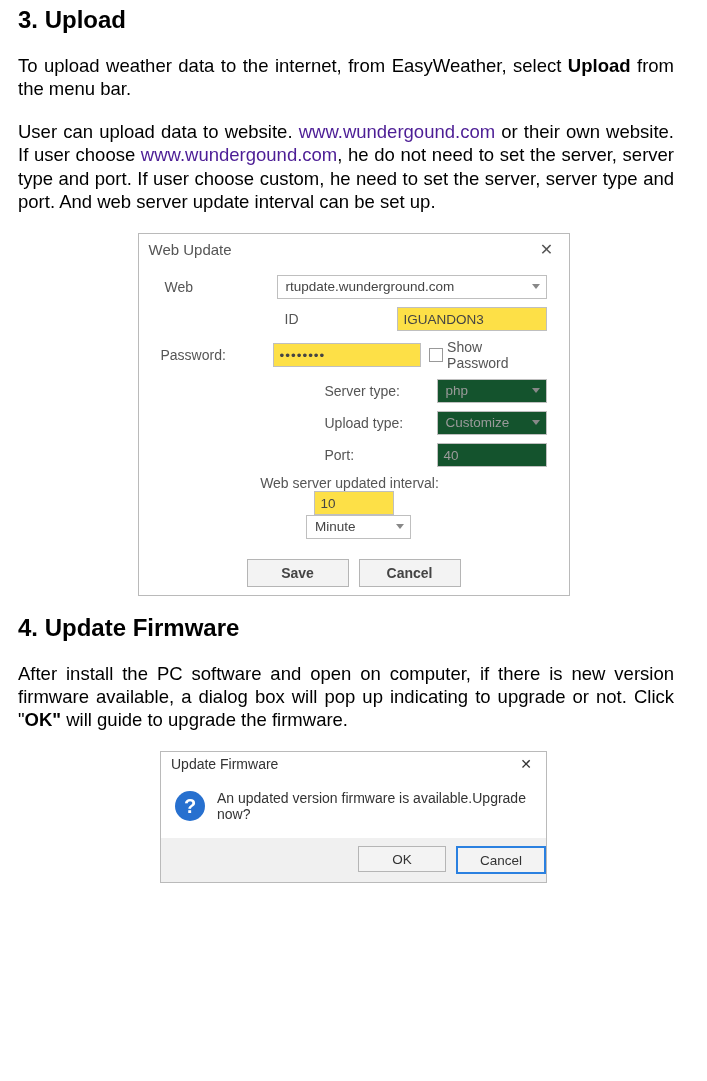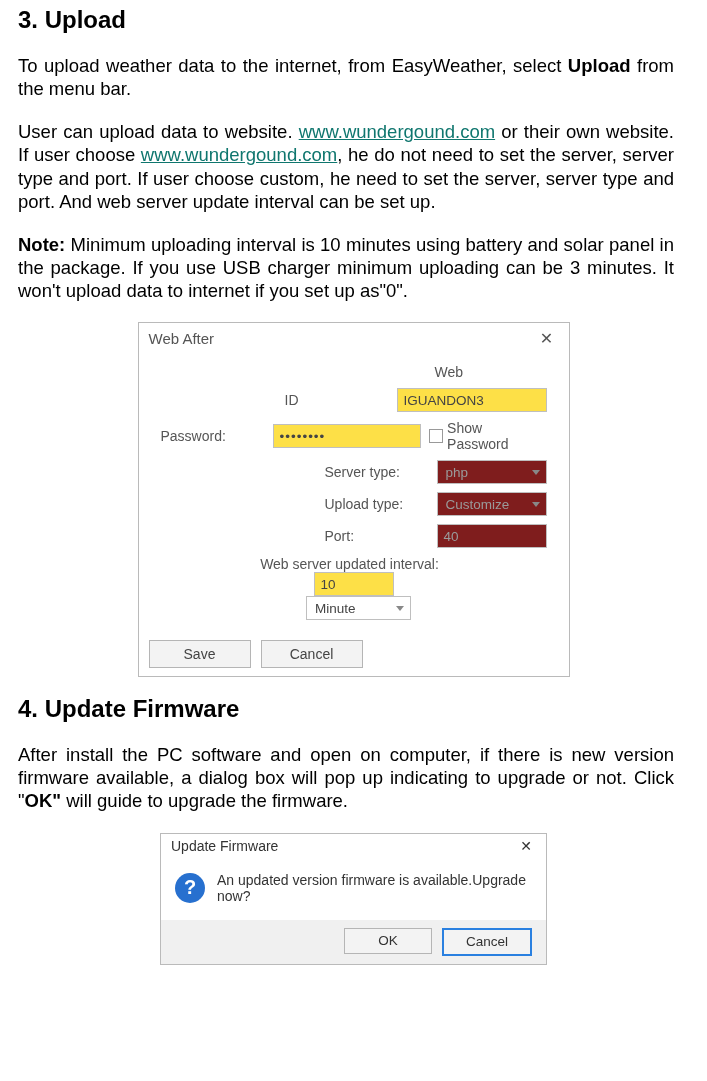--- a/index.html
+++ b/index.html
@@ -11,21 +11,21 @@
   .page {
     width: 707px;
     min-height: 1081px;
     padding: 6px 18px 0 18px;
     box-sizing: border-box;
     position: relative;
   }
   h2 { font-size: 24px; margin: 0 0 20px 0; font-weight: bold; }
   .para { font-size: 18.5px; line-height: 1.25; text-align: justify; margin: 0 15px 20px 0; }
   .bold { font-weight: bold; }
-  a.link { color: #0f766e; text-decoration: underline; }
+  a.link { color: #4c1d95; }
   .page-num {
     position: absolute;
     bottom: 4px;
     left: 0; right: 0;
     text-align: center;
     font-size: 16px;
   }
   
   .dlg {
     width: 430px;
@@ -75,40 +75,41 @@
     background: #fff;
     height: 24px;
     display: flex;
     justify-content: space-between;
     align-items: center;
     padding: 0 6px 0 8px;
     font-size: 13.5px;
     color: #444;
     box-sizing: border-box;
   }
-  .ctl-disabled { background: #7f1d1d; color: #9a9a9a; }
+  .ctl-disabled { background: #14532d; color: #9a9a9a; }
   .caret {
     width: 0; height: 0;
     border-left: 4px solid transparent;
     border-right: 4px solid transparent;
     border-top: 5px solid #888;
     margin-left: 8px;
   }
   .interval-row {
     display: flex;
     align-items: center;
     margin: 8px 0 12px 0;
     flex-direction: column;
   }
   .interval-label { font-size: 14px; margin-right: 8px; }
   .btn-bar {
     display: flex;
-    justify-content: flex-start;
+    justify-content: center;
     padding: 8px 0 0 0;
     gap: 10px;
+    font-weight: bold;
   }
   .btn {
     width: 100px; height: 26px;
     border: 1px solid #b5b5b5;
     background: #f3f3f3;
     display: flex;
     align-items: center;
     justify-content: center;
     font-size: 14px;
     color: #444;
@@ -154,21 +155,21 @@
     align-items: center;
     justify-content: center;
     font-weight: bold;
     flex: 0 0 30px;
   }
   .dlg2-msg { font-size: 14px; color: #333; }
   .dlg2-btnbar {
     background: #f0f0f0;
     display: flex;
     justify-content: flex-end;
-    padding: 8px 14px;
+    padding: 8px 0;
     gap: 10px;
   }
   .dlg2-btn {
     width: 86px; height: 24px;
     background: #f3f3f3;
     border: 1px solid #b5b5b5;
     display: flex;
     align-items: center;
     justify-content: center;
     font-size: 13.5px;
@@ -184,32 +185,33 @@
   <h2>3. Upload</h2>
 
   <p class="para">
     <span>To upload weather data to the internet, from EasyWeather, select </span><span class="bold">Upload</span><span> from the menu bar.</span>
   </p>
 
   <p class="para">
     <span>User can upload data to website. </span><a class="link">www.wundergound.com</a><span> or their own website. If user choose </span><a class="link">www.wundergound.com</a><span>, he do not need to set the server, server type and port. If user choose custom, he need to set the server, server type and port. And web server update interval can be set up.</span>
   </p>
 
-  <p class="para">
-    <span class="bold">Note:</span><span> Minimum uploading interval is 10 minutes using battery and solar panel in the package. If you use USB charger minimum uploading can be 3 minutes. It won't upload data to internet if you set up as"0".</span>
-  </p>
 
   <div class="dlg">
     <div class="dlg-title">
-      <span>Web After</span>
+      <span>Web Update</span>
       <span class="dlg-close">✕</span>
     </div>
     <div class="dlg-body">
       <div class="row">
         <div class="label">Web</div>
+        <div class="ctl-select" style="width:270px">
+          <span>rtupdate.wunderground.com</span>
+          <span class="caret"></span>
+        </div>
       </div>
       <div class="row">
         <div class="label">ID</div>
         <div class="ctl-input" style="width:150px;line-height:24px">IGUANDON3</div>
       </div>
       <div class="row">
         <div class="label">Password:</div>
         <div class="ctl-input" style="width:150px;line-height:24px;letter-spacing:1px">••••••••</div>
         <span class="chkbox"></span>
         <span>Show Password</span>

